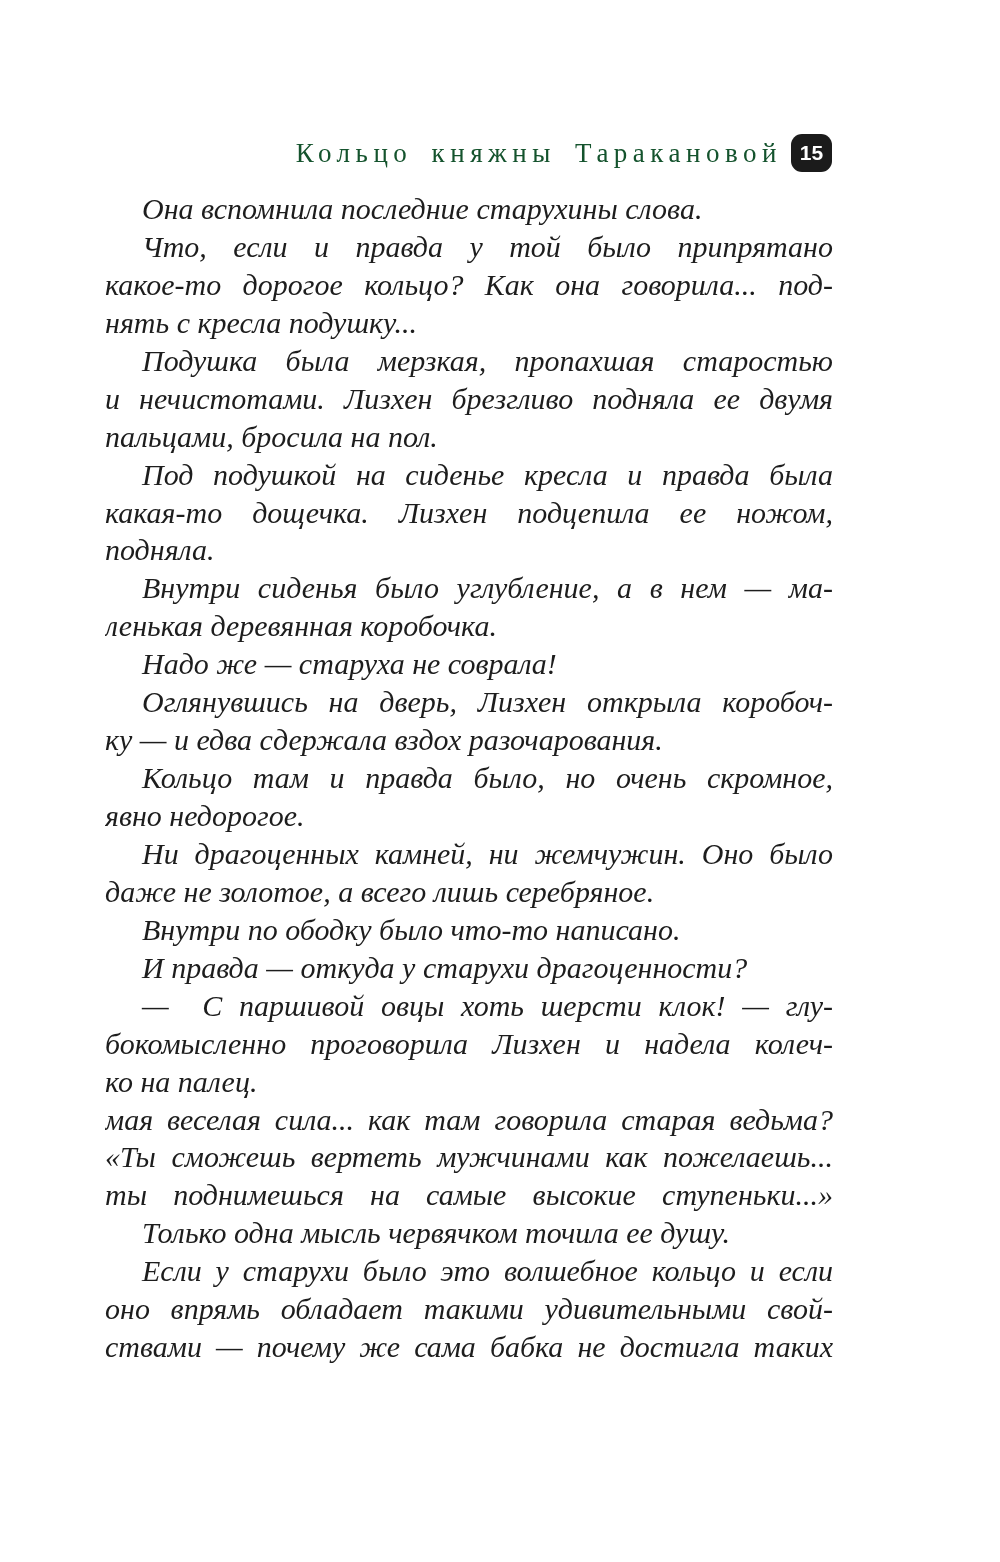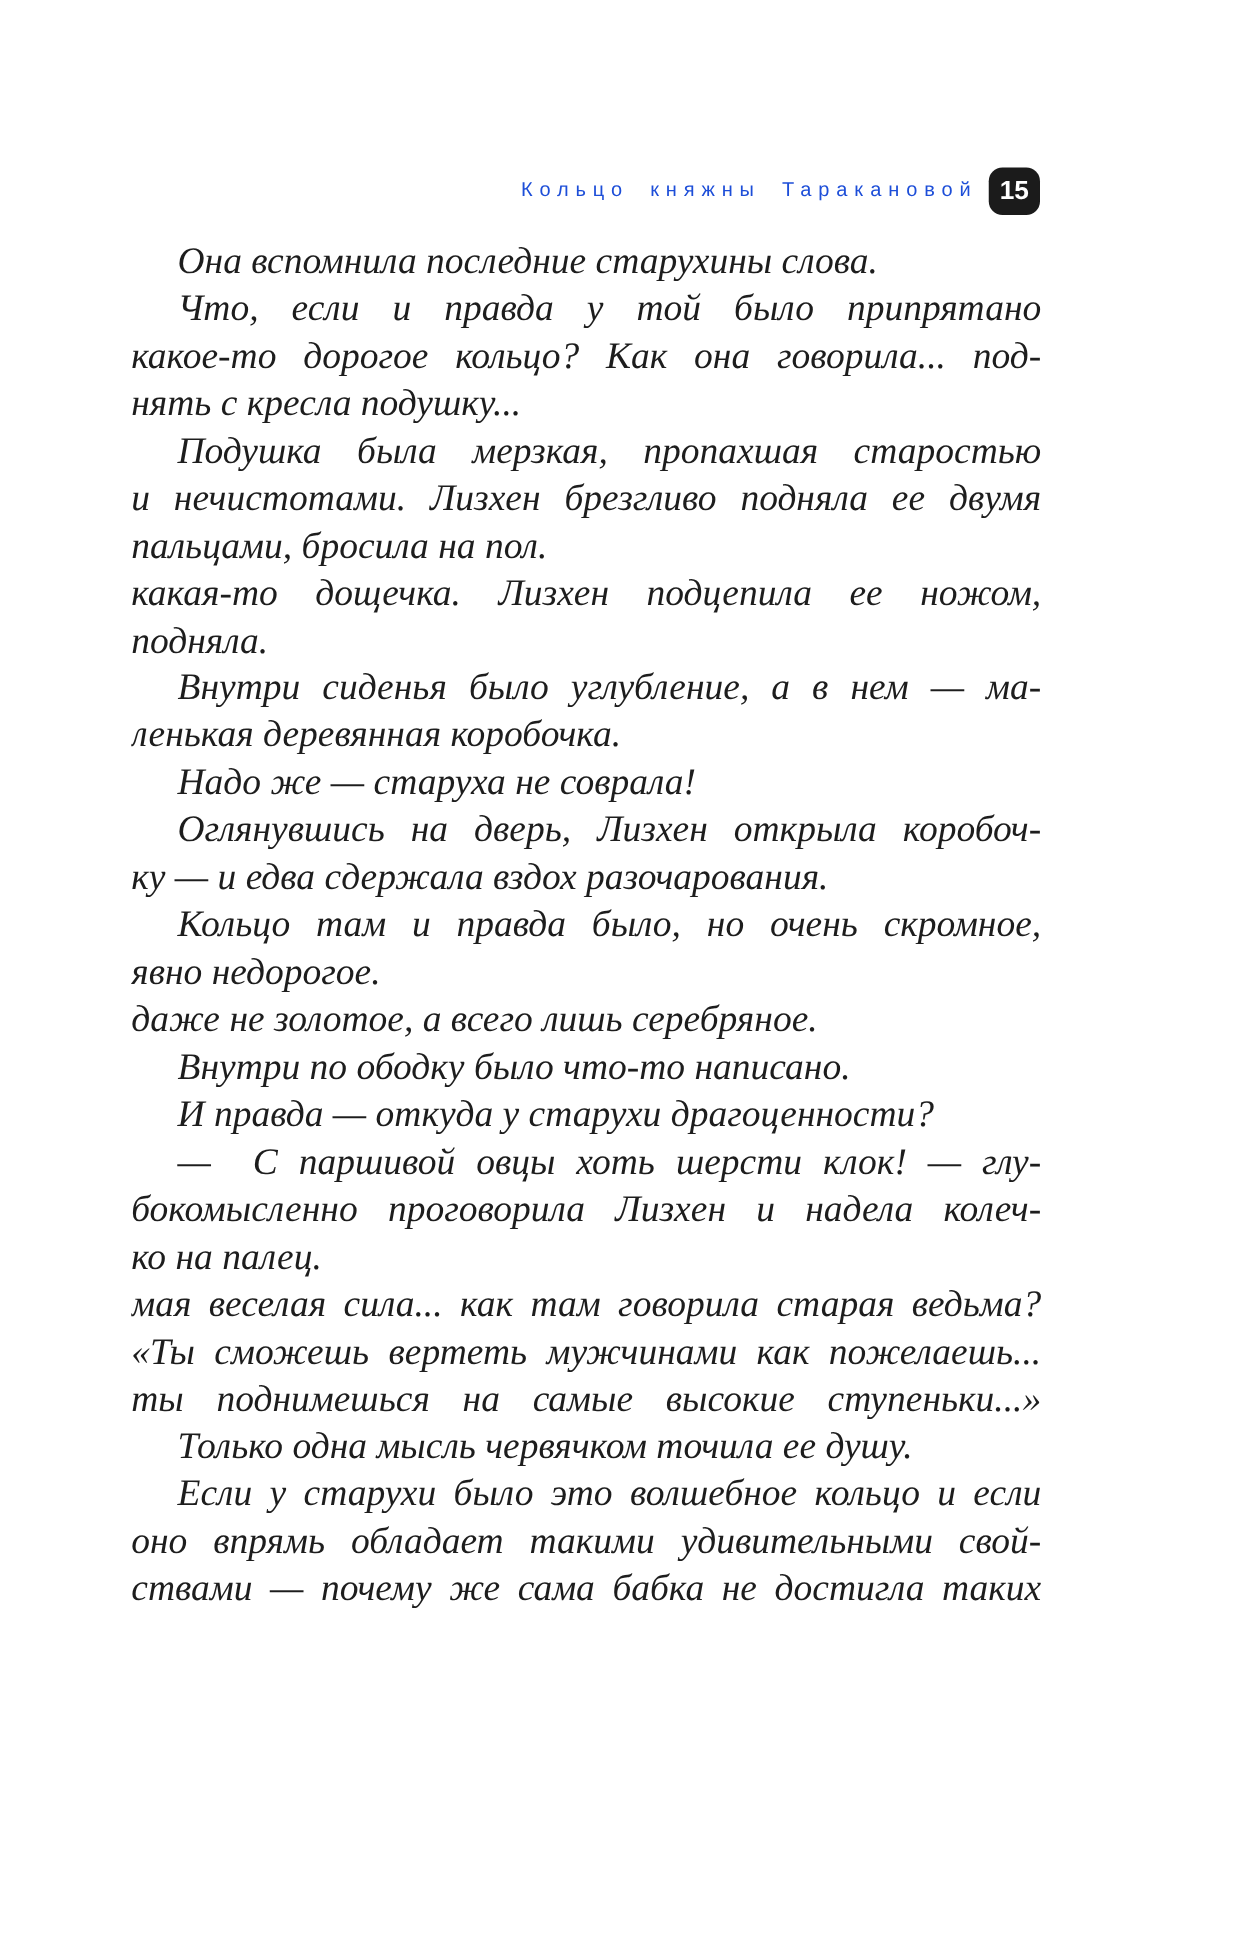--- a/index.html
+++ b/index.html
@@ -13,26 +13,26 @@
   .header {
     position: absolute;
     top: 134px;
     right: 168px;
     height: 38px;
     display: flex;
     align-items: center;
     gap: 9px;
   }
   .running-title {
-    font-family: Liberation Sans, sans-serif;
-    font-size: 16px;
+    font-family: Liberation Serif, serif;
+    font-size: 27px;
     font-weight: 400;
     letter-spacing: 5.5px;
     word-spacing: 7px;
-    color: #1d4ed8;
+    color: #14532d;
     white-space: nowrap;
   }
   .page-badge {
     width: 41px;
     height: 38px;
     background: #1b1b1b;
     color: #ffffff;
     display: flex;
     align-items: center;
     justify-content: center;
@@ -73,29 +73,31 @@
     </span>
   </div>
   <div class="body-text">
       <div class="line first end">Она вспомнила последние старухины слова.</div>
       <div class="line first">Что, если и правда у той было припрятано</div>
       <div class="line">какое-то дорогое кольцо? Как она говорила... под-</div>
       <div class="line end">нять с кресла подушку...</div>
       <div class="line first">Подушка была мерзкая, пропахшая старостью</div>
       <div class="line">и нечистотами. Лизхен брезгливо подняла ее двумя</div>
       <div class="line end">пальцами, бросила на пол.</div>
+      <div class="line first">Под подушкой на сиденье кресла и правда была</div>
       <div class="line">какая-то дощечка. Лизхен подцепила ее ножом,</div>
       <div class="line end">подняла.</div>
       <div class="line first">Внутри сиденья было углубление, а в нем — ма-</div>
       <div class="line end">ленькая деревянная коробочка.</div>
       <div class="line first end">Надо же — старуха не соврала!</div>
       <div class="line first">Оглянувшись на дверь, Лизхен открыла коробоч-</div>
       <div class="line end">ку — и едва сдержала вздох разочарования.</div>
       <div class="line first">Кольцо там и правда было, но очень скромное,</div>
       <div class="line end">явно недорогое.</div>
+      <div class="line first">Ни драгоценных камней, ни жемчужин. Оно было</div>
       <div class="line end">даже не золотое, а всего лишь серебряное.</div>
       <div class="line first end">Внутри по ободку было что-то написано.</div>
       <div class="line first end">И правда — откуда у старухи драгоценности?</div>
       <div class="line first">—&nbsp; С паршивой овцы хоть шерсти клок! — глу-</div>
       <div class="line">бокомысленно проговорила Лизхен и надела колеч-</div>
       <div class="line end">ко на палец.</div>
       <div class="line">мая веселая сила... как там говорила старая ведьма?</div>
       <div class="line">«Ты сможешь вертеть мужчинами как пожелаешь...</div>
       <div class="line">ты поднимешься на самые высокие ступеньки...»</div>
       <div class="line first end">Только одна мысль червячком точила ее душу.</div>

